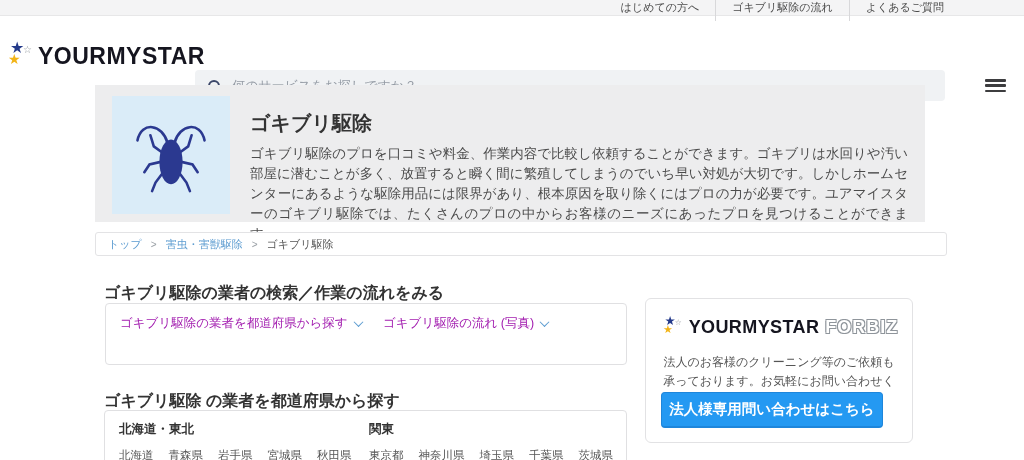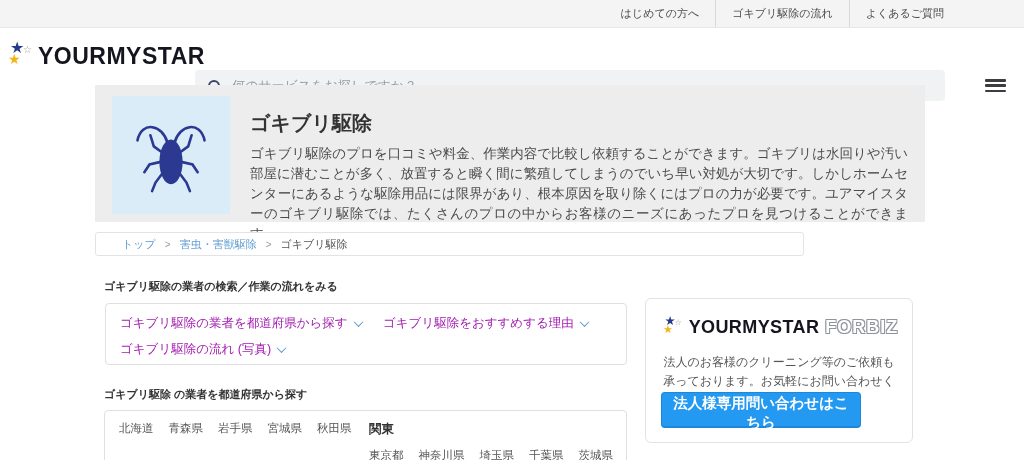--- a/index.html
+++ b/index.html
@@ -5,21 +5,21 @@
   html,body{margin:0;padding:0;}
   body{
     width:1024px;height:460px;overflow:hidden;position:relative;
     background:#fff;font-family:"Liberation Sans","DejaVu Sans",sans-serif;
     -webkit-font-smoothing:antialiased;
   }
   a{text-decoration:none;cursor:pointer;}
 
   
   .topbar{
-    position:absolute;top:0;left:0;width:1024px;height:28px;background:#f4f4f5;
+    position:absolute;top:0;left:0;width:1024px;height:16px;background:#f4f4f5;
     border-bottom:1px solid #e7e7e8;display:flex;justify-content:flex-end;
     align-items:center;padding-right:64px;box-sizing:border-box;
   }
   .topbar a{font-size:11px;color:#4a4a4a;line-height:27px;padding:0 16px;}
   .topbar a + a{border-left:1px solid #d8d8da;}
 
   
   .header{position:absolute;top:28px;left:0;width:1024px;height:57px;background:#fff;}
   .logo{position:absolute;left:8px;top:12px;display:flex;align-items:center;}
   .star-cluster{position:relative;width:27px;height:33px;flex:0 0 auto;}
@@ -50,30 +50,30 @@
   
   .hero{position:absolute;left:95px;top:85px;width:830px;height:137px;background:#ededee;}
   .hero-icon{position:absolute;left:17px;top:11px;width:118px;height:118px;background:#daecf8;
     display:flex;align-items:center;justify-content:center;}
   .hero-title{position:absolute;left:155px;top:12px;font-size:20px;font-weight:bold;color:#333;}
   .hero-desc{position:absolute;left:155px;top:45px;width:658px;font-size:13.5px;color:#4b4b4b;
     line-height:20px;text-align:justify;}
 
   
   .breadcrumb{
-    position:absolute;left:95px;top:232px;width:709px;height:24px;background:#fff;
+    position:absolute;left:95px;top:232px;width:852px;height:24px;background:#fff;
     border:1px solid #e3e3e5;border-radius:3px;box-sizing:border-box;
-    display:flex;align-items:center;padding-left:26px;font-size:11px;
+    display:flex;align-items:center;padding-left:12px;font-size:11px;
   }
   .breadcrumb a{color:#5b9bd0;}
   .breadcrumb .sep{color:#9aa0a6;margin:0 9px;font-size:10px;}
   .breadcrumb .current{color:#555;}
 
   
-  .sec-heading{position:absolute;font-size:11px;font-weight:bold;color:#333;}
+  .sec-heading{position:absolute;font-size:16px;font-weight:bold;color:#333;}
   .h-flow{left:104px;top:270px;}
   .h-pref{left:104px;top:378px;}
 
   
   .links-box{
     position:absolute;left:105px;top:303px;width:522px;height:62px;background:#fff;
     border:1px solid #e0e0e2;border-radius:4px;box-sizing:border-box;padding:11px 14px;
     display:grid;grid-template-columns:263px 1fr;row-gap:9px;align-content:start;
   }
   .flow-link{font-size:12.5px;color:#a21caf;display:flex;align-items:center;gap:7px;white-space:nowrap;}
@@ -97,21 +97,21 @@
   }
   .forbiz-logo{margin-top:12px;display:flex;justify-content:center;align-items:center;}
   .forbiz-logo .star-cluster{transform:scale(.78);transform-origin:center;}
   .fb-brand{font-size:18px;font-weight:800;color:#15151f;letter-spacing:.4px;margin-left:2px;}
   .fb-suffix{
     font-size:18px;font-weight:800;letter-spacing:1px;margin-left:6px;color:#fff;
     text-shadow:-1px -1px 0 #8f959b,1px -1px 0 #8f959b,-1px 1px 0 #8f959b,1px 1px 0 #8f959b;
   }
   .forbiz-desc{margin:9px 13px 0;font-size:12px;color:#555;line-height:1.6;}
   .forbiz-btn{
-    position:absolute;left:15px;bottom:14px;width:200px;height:36px;background:#2499f2;
+    position:absolute;left:15px;bottom:14px;width:222px;height:36px;background:#2499f2;
     border:1px solid #1e86db;border-bottom-width:2px;border-radius:4px;color:#fff;
     font-size:14.5px;font-weight:bold;font-family:inherit;cursor:pointer;
   }
 </style>
 </head>
 <body>
 
 <nav class="topbar">
   <a>はじめての方へ</a>
   <a>ゴキブリ駆除の流れ</a>
@@ -166,32 +166,29 @@
   <span class="current">ゴキブリ駆除</span>
 </nav>
 
 <h2 class="sec-heading h-flow">ゴキブリ駆除の業者の検索／作業の流れをみる</h2>
 <div class="links-box">
   <a class="flow-link">
     <span>ゴキブリ駆除の業者を都道府県から探す</span>
     <i class="chev"></i>
   </a>
   <a class="flow-link">
-    <span>ゴキブリ駆除をおすすめする理由</span>
-    <i class="chev"></i>
-  </a>
-  <a class="flow-link">
     <span>ゴキブリ駆除の流れ (写真)</span>
     <i class="chev"></i>
   </a>
 </div>
 
 <h2 class="sec-heading h-pref">ゴキブリ駆除 の業者を都道府県から探す</h2>
 <div class="pref-box">
   <div class="pref-group">
+    <div class="g-name">北海道・東北</div>
     <div class="pref-list">
       <a>北海道</a>
       <a>青森県</a>
       <a>岩手県</a>
       <a>宮城県</a>
       <a>秋田県</a>
     </div>
   </div>
   <div class="pref-group">
     <div class="g-name">関東</div>

